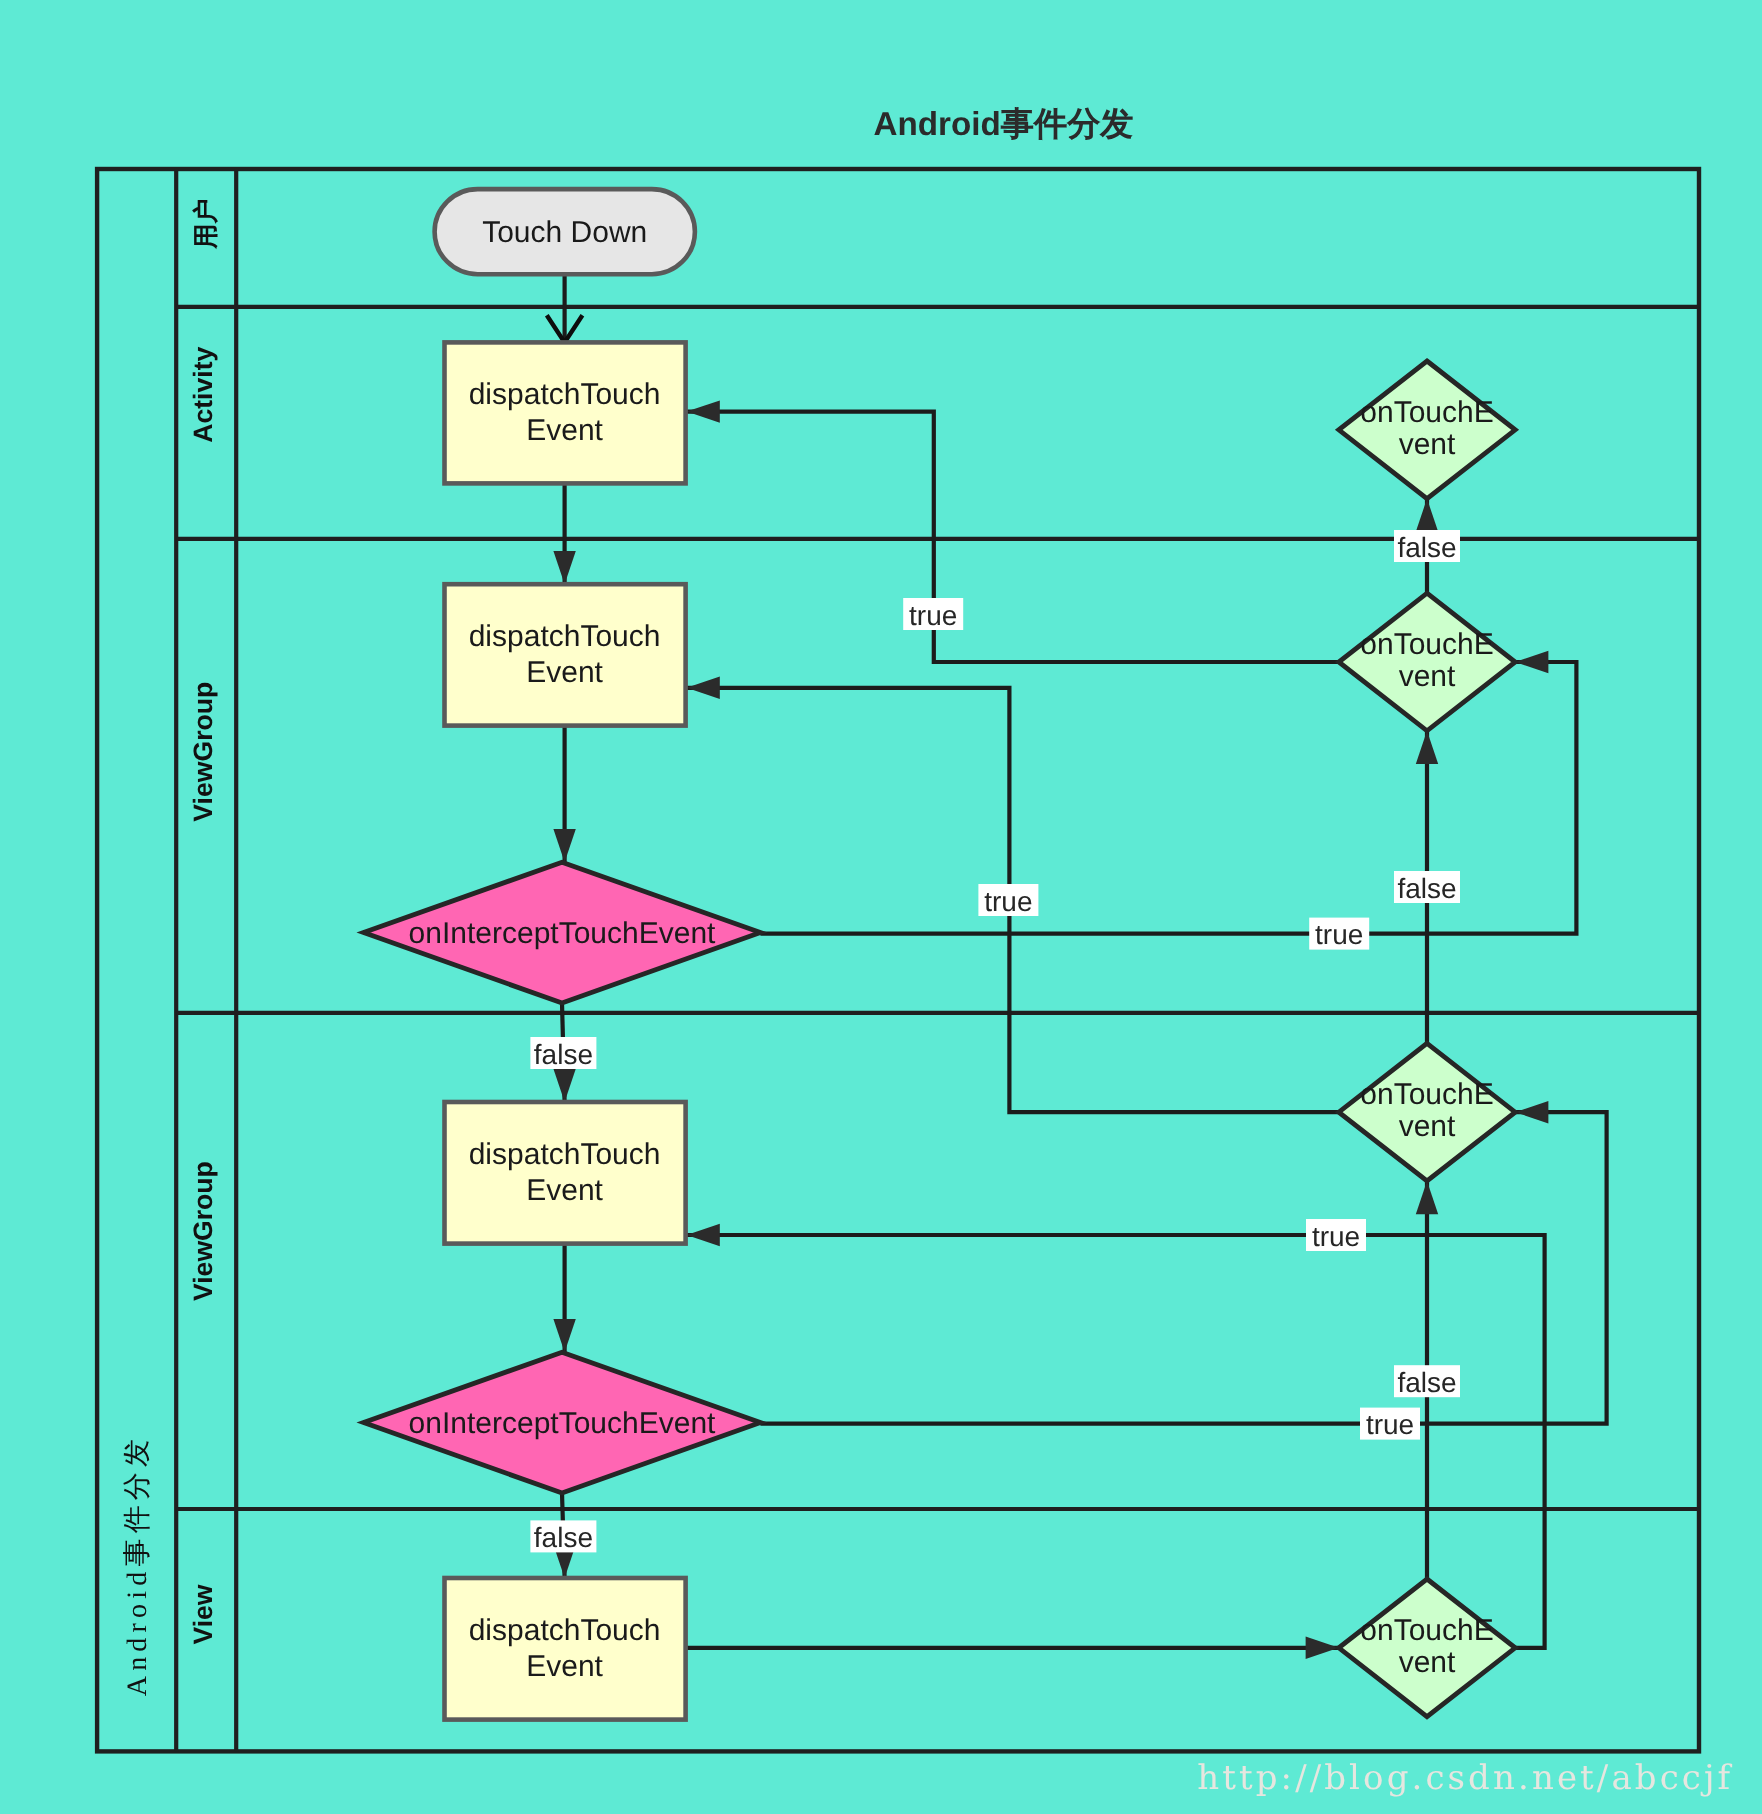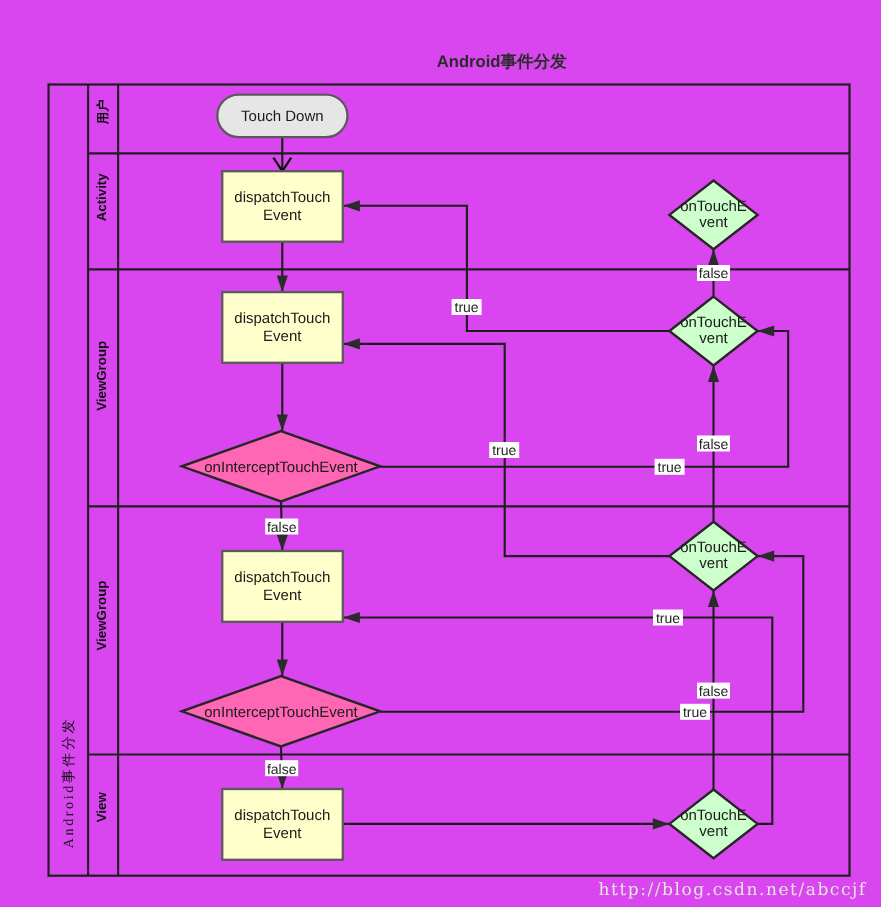--- a/index.html
+++ b/index.html
@@ -1,18 +1,18 @@
 <!DOCTYPE html>
 <html><head>
 <meta charset="utf-8">
 <style>
   html,body{margin:0;padding:0;background:#ffffff;}
   body{width:881px;height:907px;overflow:hidden;
        font-family:"Liberation Sans",sans-serif;}
-  #root{position:relative;width:881px;height:907px;background:#d946ef;}
+  #root{position:relative;width:881px;height:907px;background:#5eead4;}
   svg#diagram{position:absolute;left:0;top:0;display:block;}
   text{ -webkit-font-smoothing:antialiased; text-rendering:geometricPrecision; }
   .lane-line{stroke:#1f1f1f;stroke-width:2.1;fill:none;}
   .frame{stroke:#1f1f1f;stroke-width:2.2;fill:none;}
   .edge{stroke:#1c1c1c;stroke-width:2.1;fill:none;stroke-linecap:butt;stroke-linejoin:miter;}
   .ah{fill:#2b2b2b;}
   .ahopen{fill:none;stroke:#0d0d0d;stroke-width:2.2;stroke-linecap:butt;stroke-linejoin:miter;}
   .nodebox{stroke:#5a5a5a;stroke-width:2.3;}
   .dia{stroke:#262626;stroke-width:2.4;stroke-linejoin:miter;}
   .t-node{font-family:"Liberation Sans",sans-serif;font-size:15px;fill:#1a1a1a;text-anchor:middle;}

